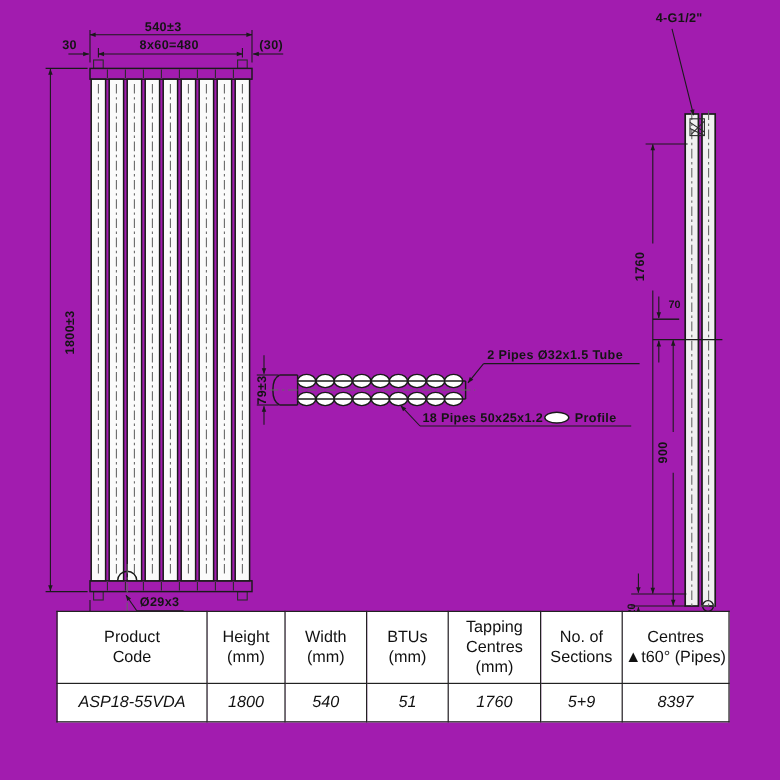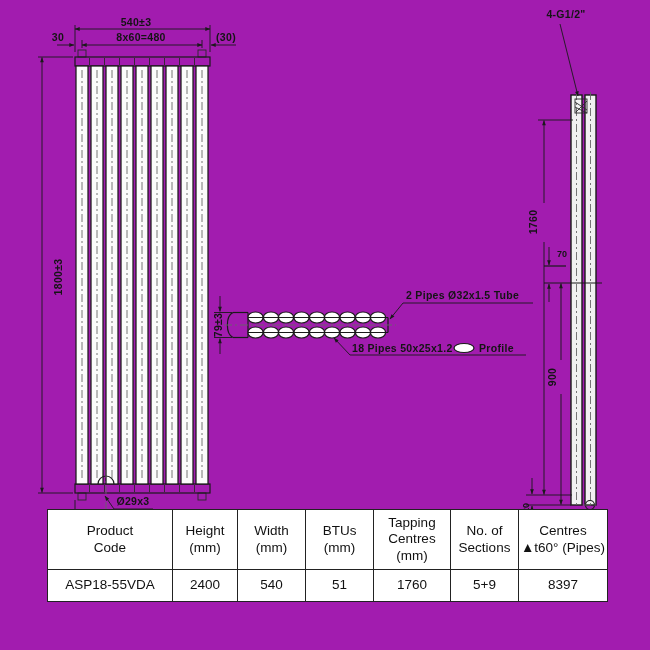--- a/index.html
+++ b/index.html
@@ -15,21 +15,21 @@
   .panel{fill:#fbfbfb;stroke:#1a1a1a;stroke-width:1.25;}
   .bar{fill:#f1f1f1;stroke:#1a1a1a;stroke-width:1.4;}
   .oval{fill:#ffffff;stroke:#1a1a1a;stroke-width:1.2;}
   .dim{stroke:#1a1a1a;stroke-width:0.9;fill:none;}
   
   .spec{position:absolute;left:47px;top:509px;width:560px;border-collapse:collapse;
         table-layout:fixed;color:#111;}
   .spec td{border:1.4px solid #222;text-align:center;vertical-align:middle;
            font-size:13.5px;line-height:1.22;padding:2px 1px;background:#fff;}
   .spec tr.hd td{height:55px;}
-  .spec tr.vals td{height:27px;}
+  .spec tr.vals td{height:27px;font-style:italic;}
 </style>
 </head>
 <body>
 
 <div class="canvas">
 <svg width="650" height="538" viewBox="0 0 650 538">
   <defs>
     <marker id="ar" viewBox="0 0 10 10" refX="9.5" refY="5" markerWidth="10" markerHeight="5.5" orient="auto-start-reverse">
       <path d="M0,1.2 L10,5 L0,8.8 z" fill="#1a1a1a"></path>
     </marker>
@@ -265,21 +265,21 @@
             <div></div>
     </td>
     <td>
       <div>Centres</div>
             <div>▲t60° (Pipes)</div>
             <div></div>
     </td>
   </tr>
   <tr class="vals">
     <td>ASP18-55VDA</td>
-    <td>2400</td>
+    <td>1800</td>
     <td>540</td>
     <td>51</td>
     <td>1760</td>
     <td>5+9</td>
     <td>8397</td>
   </tr>
   </tbody>
 </table>
 </div>
 

